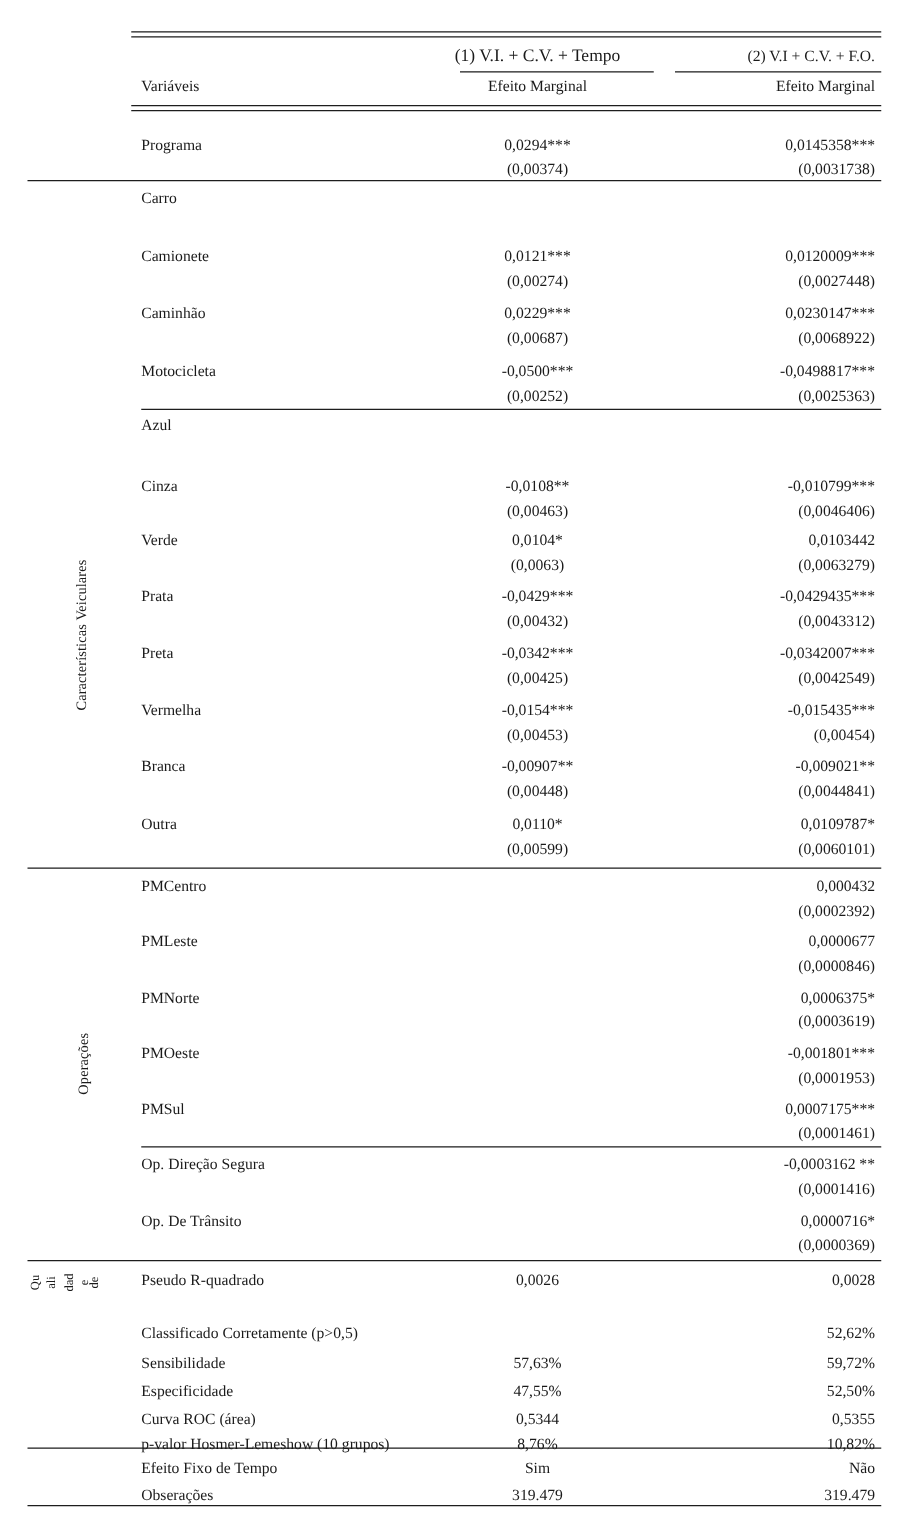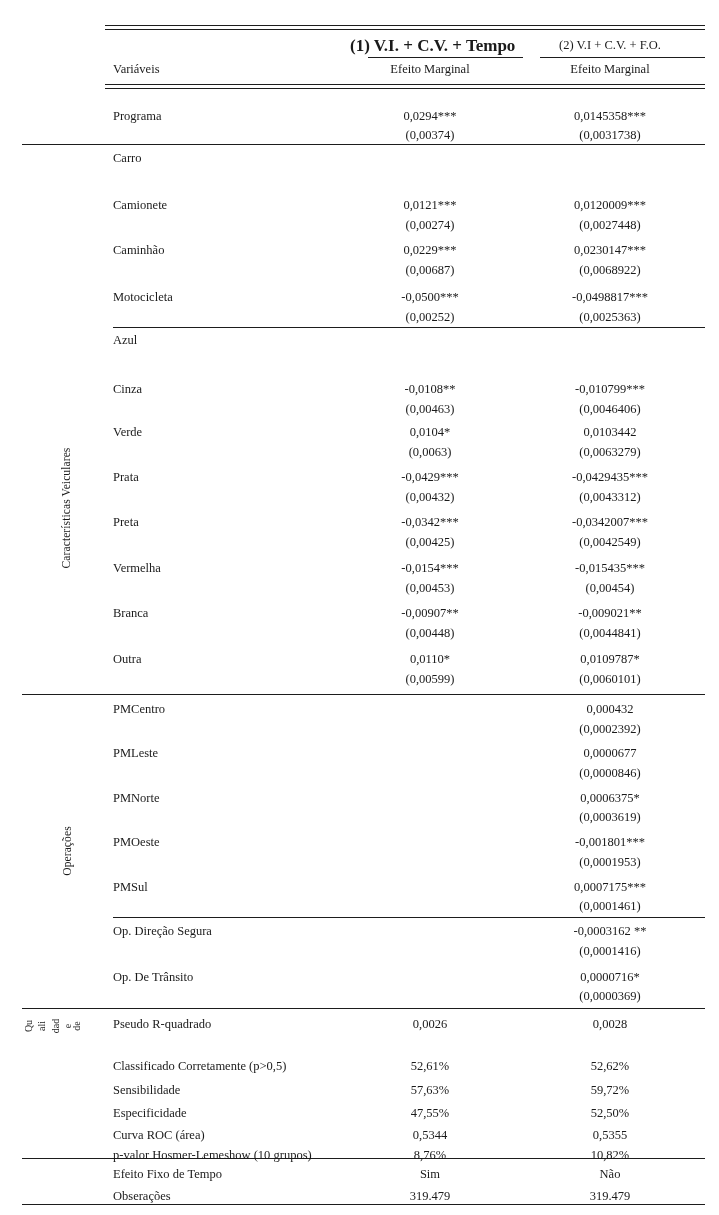--- a/index.html
+++ b/index.html
@@ -77,33 +77,33 @@
   }
   .cell-v1, .cell-v2 {
     position: absolute;
     top: 0;
     font-size: 12.5px;
     line-height: 23px;
     text-align: center;
     white-space: nowrap;
   }
   .cell-v1 { left: 350px; width: 160px; }
-  .cell-v2 { left: 520px; width: 180px; }
+  .cell-v2 { left: 520px; width: 180px; text-align: right; }
 
   .se .cell-v1, .se .cell-v2, .se .cell-label { line-height: 21px; }
 </style>
 </head>
 <body>
 
 <div id="table-root">
 
   <div class="rule medium" style="left:105px; top:25px;  width:600px;"></div>
   <div class="rule thin" style="left:105px; top:29px;  width:600px;"></div>
 
-  <div class="cell-v1" style="top:34px; font-size:17px;font-weight:bold;">(1) V.I. + C.V. + Tempo</div>
+  <div class="cell-v1" style="top:34px; font-size:14px;">(1) V.I. + C.V. + Tempo</div>
   <div class="cell-v2" style="top:34px; font-size:12.5px;">(2) V.I + C.V. + F.O.</div>
 
   <div class="rule thin" style="left:368px; top:57px; width:155px;"></div>
   <div class="rule thin" style="left:540px; top:57px; width:165px;"></div>
 
   <div class="cell-label" style="top:58px;">Variáveis</div>
   <div class="cell-v1" style="top:58px;">Efeito Marginal</div>
   <div class="cell-v2" style="top:58px;">Efeito Marginal</div>
 
   <div class="rule medium" style="left:105px; top:84px; width:600px;"></div>
@@ -335,21 +335,20 @@
         <div class="cell-v1">0,0026</div>
         <div class="cell-v2">0,0028</div>
       </div>
       <div class="row" style="top: 1034px;">
         <div class="cell-label"></div>
         <div class="cell-v1"></div>
         <div class="cell-v2"></div>
       </div>
       <div class="row" style="top: 1055px;">
         <div class="cell-label">Classificado Corretamente (p&gt;0,5)</div>
-        <div class="cell-v1">52,61%</div>
         <div class="cell-v2">52,62%</div>
       </div>
       <div class="row" style="top: 1079px;">
         <div class="cell-label">Sensibilidade</div>
         <div class="cell-v1">57,63%</div>
         <div class="cell-v2">59,72%</div>
       </div>
       <div class="row" style="top: 1102px;">
         <div class="cell-label">Especificidade</div>
         <div class="cell-v1">47,55%</div>

